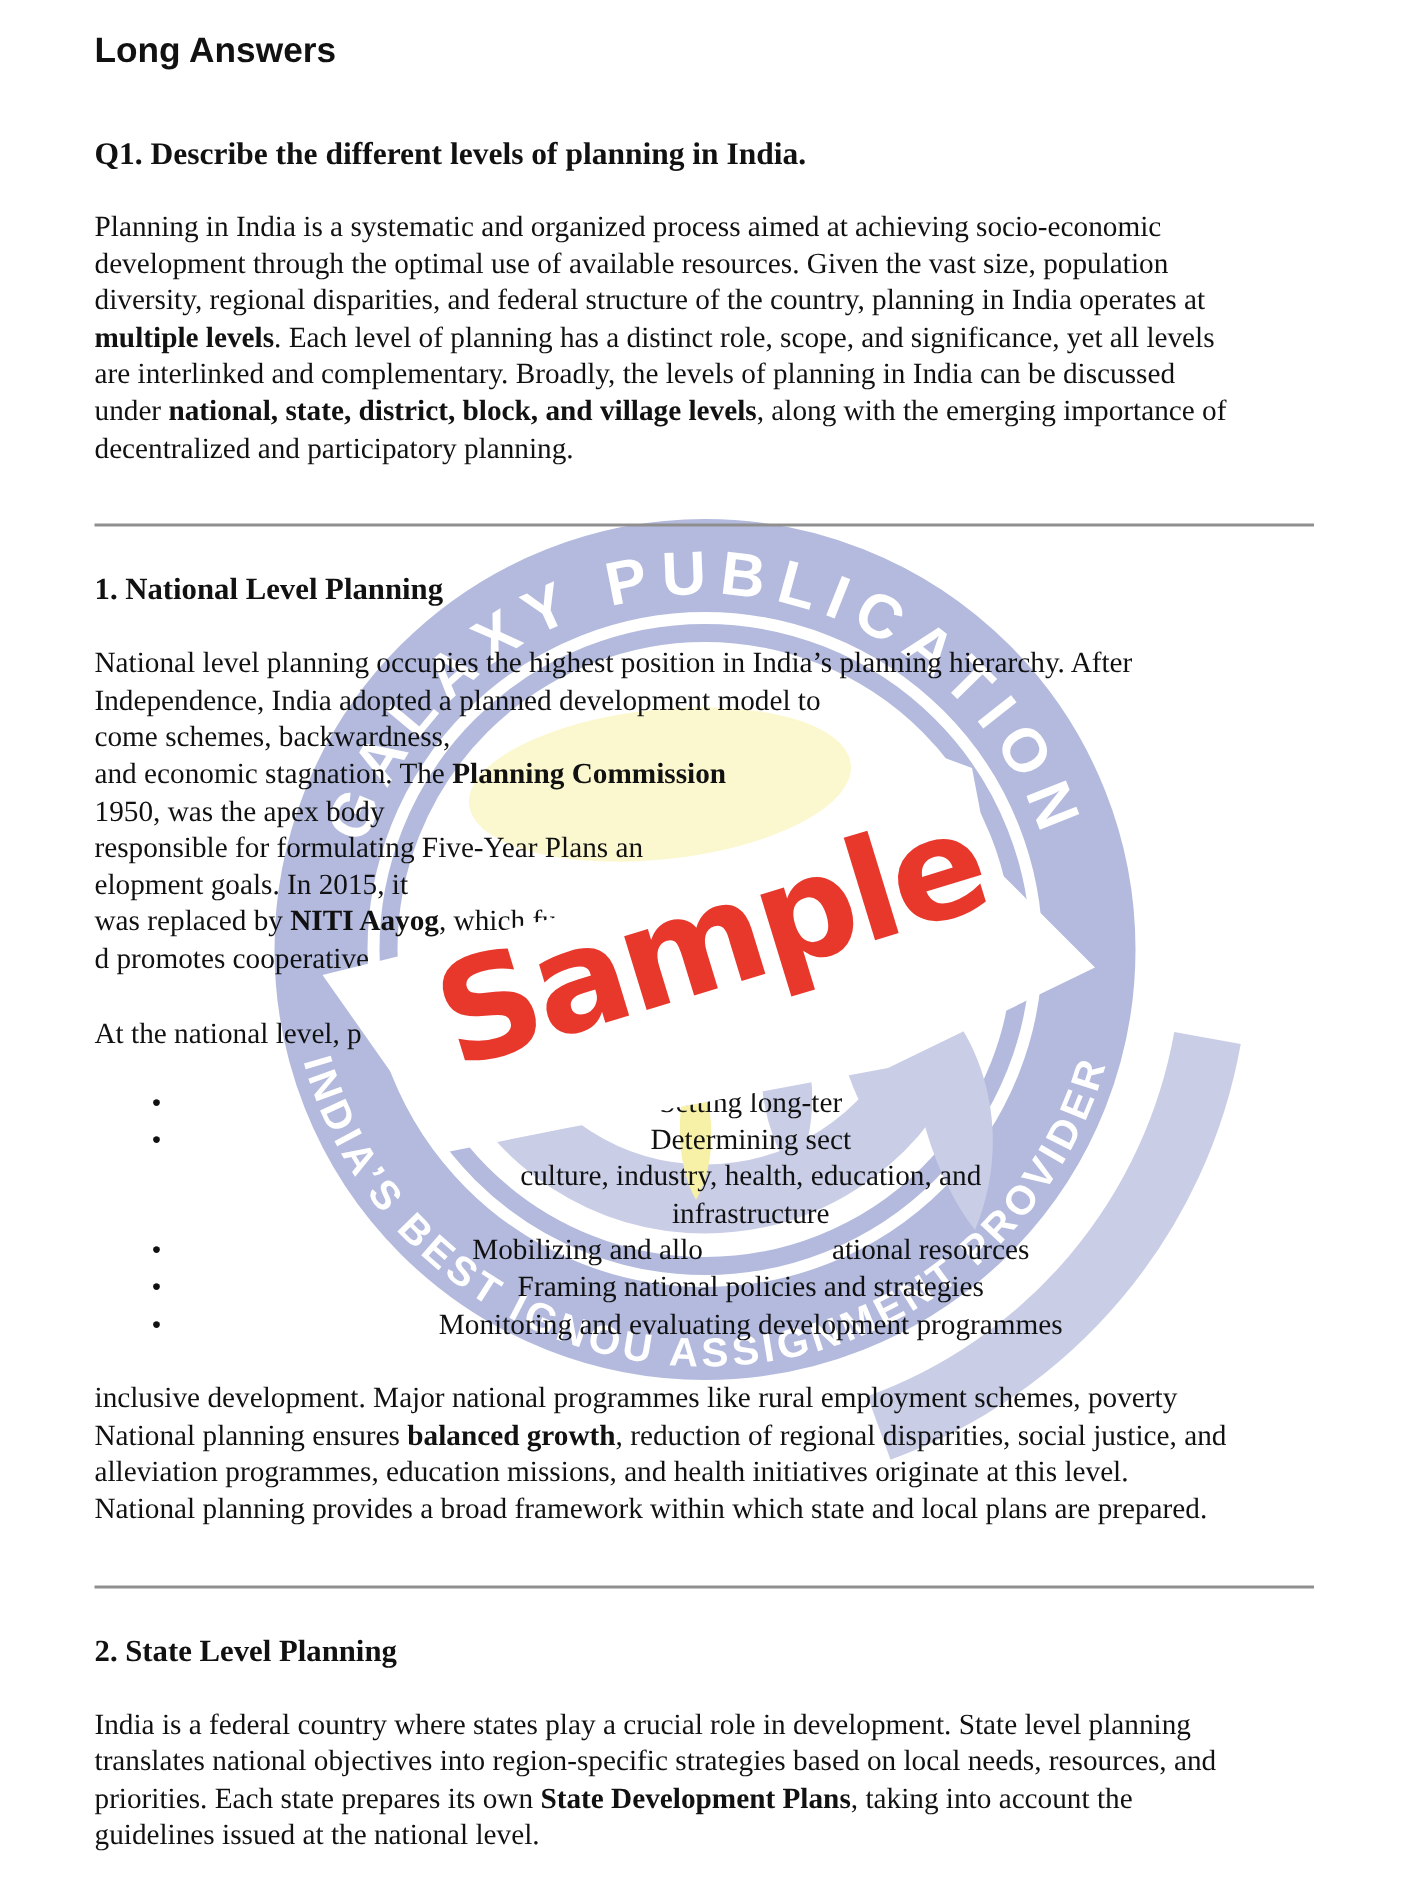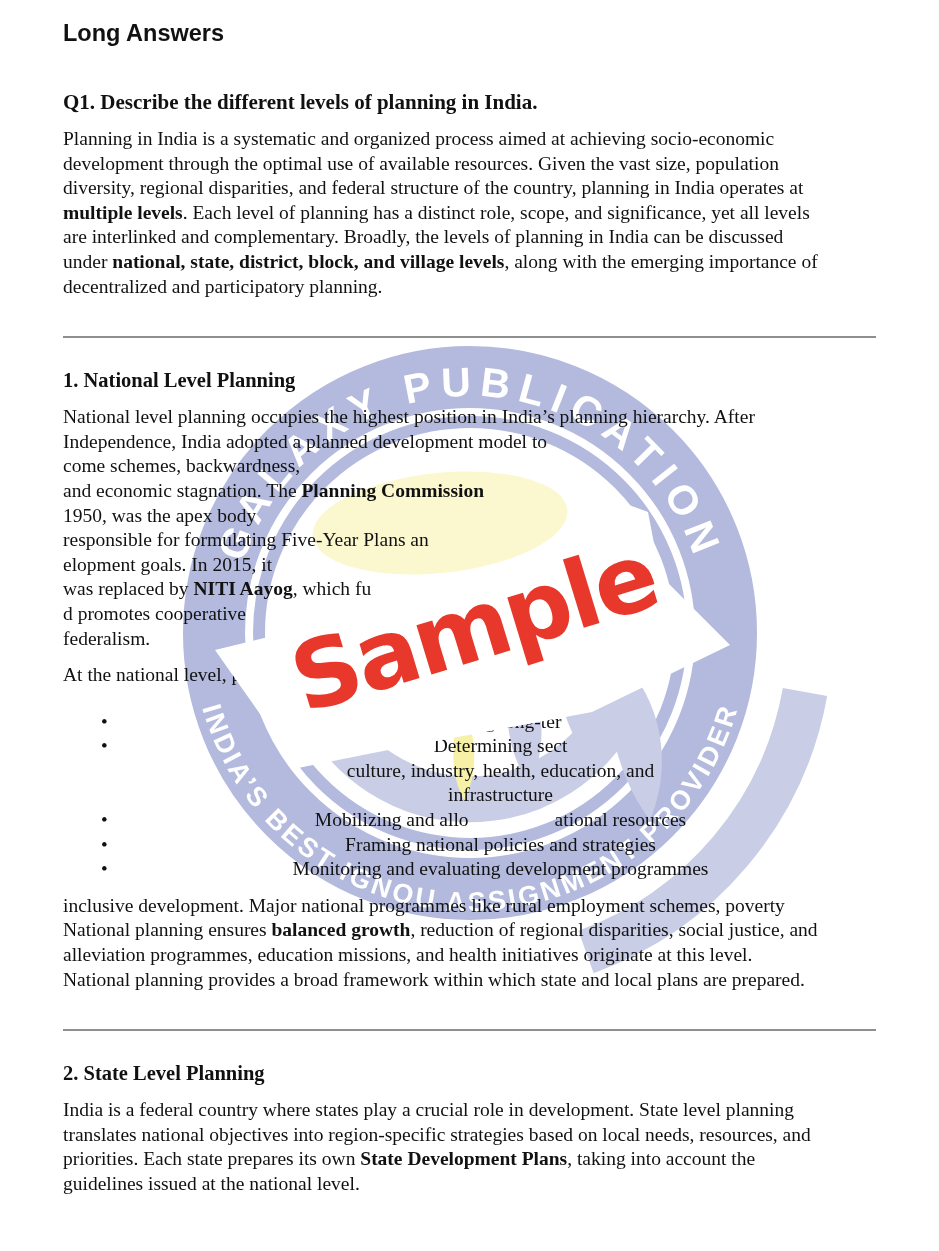--- a/index.html
+++ b/index.html
@@ -10,21 +10,21 @@
   
   #watermark{position:absolute;left:0;top:0;z-index:1;pointer-events:none;}
 
   
   #content{position:absolute;left:63px;top:0;width:813px;z-index:2;}
   .block-title{margin-top:19px;font-family:"Liberation Sans",sans-serif;
                font-weight:700;font-size:23.5px;line-height:28px;}
   .block-qheading{margin-top:42px;font-weight:700;font-size:21px;line-height:26px;}
   .block-h3{margin-top:29px;font-weight:700;font-size:20.5px;line-height:26px;}
   .block-rule{margin-top:37px;border:none;border-top:2px solid #8f8f8f;height:0;}
-  .block-para{margin-top:12px;}
+  .block-para{margin-top:25px;}
   .block-bullets{margin-top:22px;text-align:center;}
   .line{font-size:19.5px;line-height:24.6px;white-space:nowrap;}
   .line.split{display:flex;justify-content:space-between;flex-direction:column;}
   .line b{font-weight:700;}
   .gap{display:inline-block;width:86px;}
   .bullet-line{position:relative;padding-left:62px;}
   .bullet-line.has-dot::before{content:"\2022";position:absolute;left:38px;top:0;
     font-size:19px;}
 
   
@@ -92,21 +92,20 @@
           <span><span>1950, was the apex body</span></span>
         </div>
         <div class="line split">
           <span><span>responsible for formulating Five-Year Plans an</span></span>
           <span><span>elopment goals. In 2015, it</span></span>
         </div>
         <div class="line split">
           <span><span>was replaced by </span><b>NITI Aayog</b><span>, which fu</span></span>
           <span><span>d promotes cooperative</span></span>
         </div>
-        <div class="line"><span>federalism.</span></div>
       </div>
       <div class="block-para">
         <div class="line"><span>At the national level, p</span></div>
       </div>
       <div class="block-bullets">
         <div class="line bullet-line has-dot"><span>Setting long-ter</span></div>
         <div class="line split bullet-line has-dot">
           <span><span>Determining sect</span></span>
           <span><span>culture, industry, health, education, and</span></span>
         </div>

